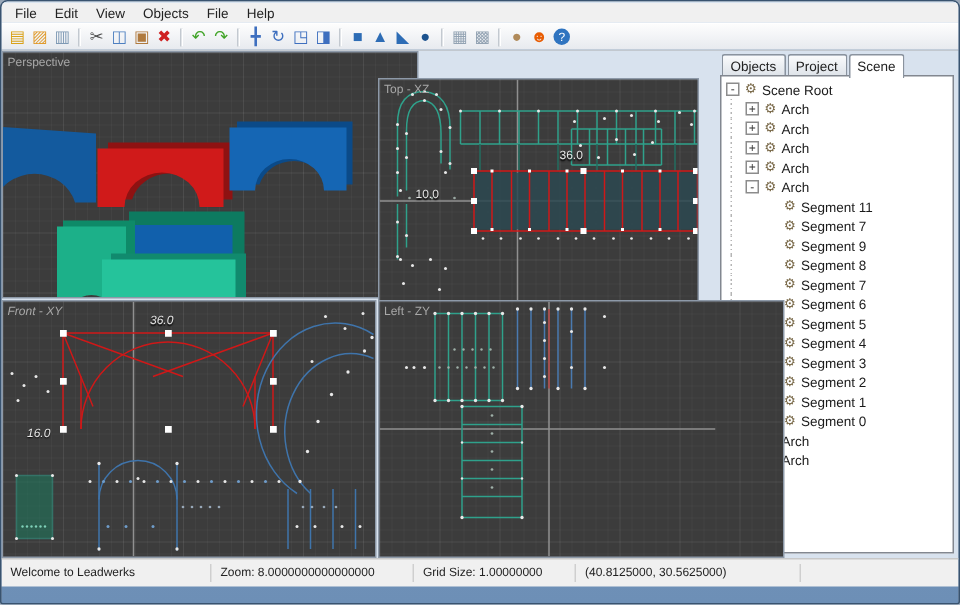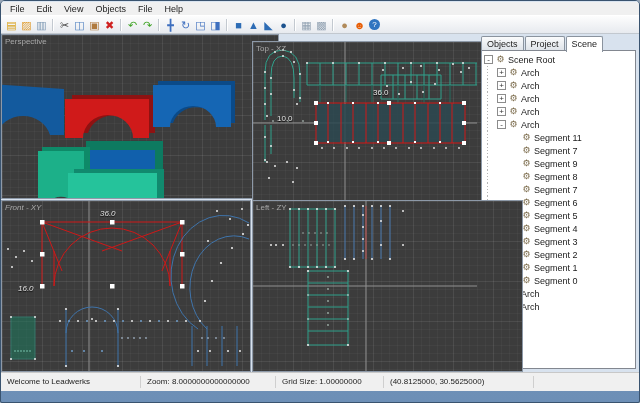--- a/index.html
+++ b/index.html
@@ -110,21 +110,21 @@
           <path d="M151,92 V50 H229 V92 H214 A23,21 0 0 0 168,92 Z" fill="#1566b4"></path>
           <path d="M84,146 V106 H161 V146 H146 A22,20 0 0 0 100,146 Z" fill="#0d7a60"></path>
           <path d="M88,149 V115 H153 V149 H139 A20,18 0 0 0 102,149 Z" fill="#1160ac"></path>
           <path d="M40,164 V112 H88 V164 H77 A17,16 0 0 0 51,164 Z" fill="#0e8a68"></path>
           <path d="M36,168 V116 H82 V168 H72 A16,15 0 0 0 46,168 Z" fill="#1cb089"></path>
           <path d="M72,184 V134 H162 V184 H143 A27,25 0 0 0 91,184 Z" fill="#118a6e"></path>
           <path d="M66,188 V138 H155 V188 H138 A26,24 0 0 0 87,188 Z" fill="#25c39b"></path>
         </svg>
       </div>
 
-      <div class="viewport" style="left:252px;top:8px;width:228px;height:163px;text-decoration:underline;">
+      <div class="viewport" style="left:252px;top:19px;width:212px;height:163px;text-decoration:underline;">
         <span class="vp-label">Top - XZ</span>
         <span class="dim" style="left:120px;top:46px;">36.0</span>
         <span class="dim" style="left:24px;top:72px;">10.0</span>
         <svg width="224" height="163" viewBox="0 0 224 163">
           <line x1="0" y1="81" x2="224" y2="81" stroke="#909090"></line>
           <line x1="92" y1="0" x2="92" y2="163" stroke="#909090"></line>
           <g stroke="#2fa18b" fill="none">
             <path d="M12,78 V30 Q12,8 30,8 Q47,10 47,32 V60"></path>
             <path d="M18,74 V34 Q18,14 30,14 Q41,16 41,36 V56"></path>
             <path d="M12,83 V120 M18,83 V112"></path>

